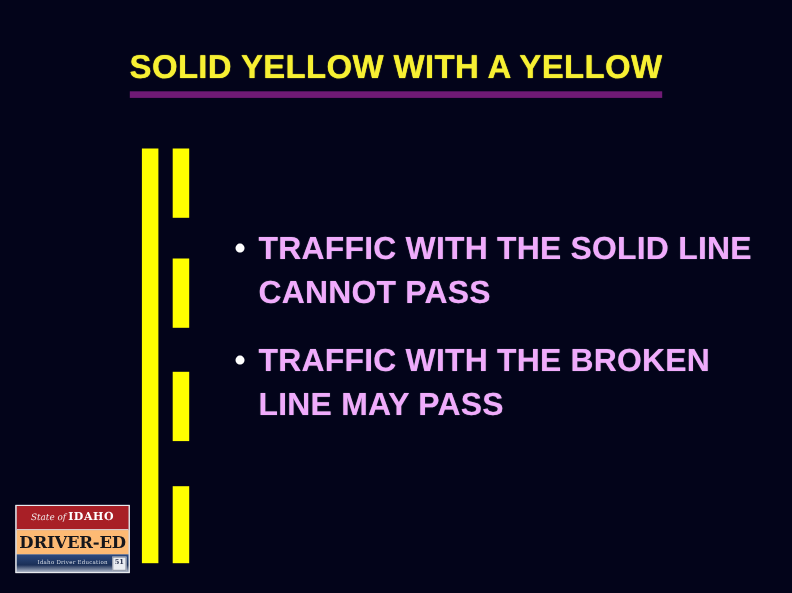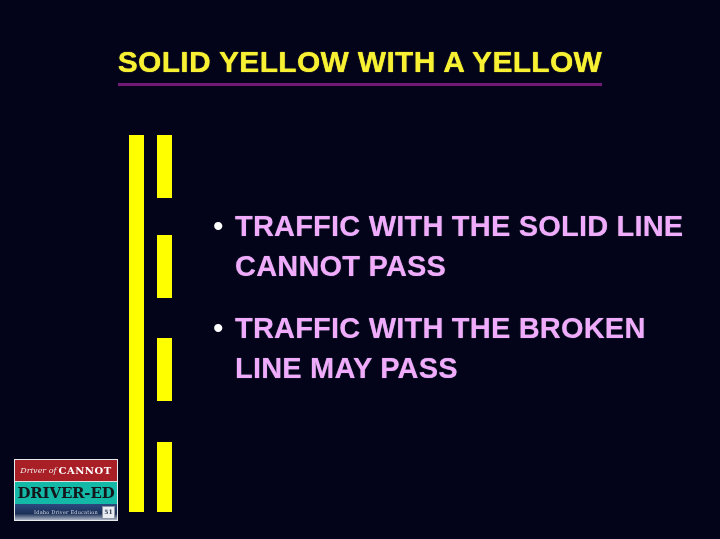--- a/index.html
+++ b/index.html
@@ -29,21 +29,21 @@
     width: 720px;
     text-align: center;
   }
   .title-line {
     display: inline-block;
     color: #f7f033;
     font-size: 30px;
     font-weight: bold;
     letter-spacing: 0.3px;
     line-height: 1.32;
-    border-bottom: 3px solid #701a75;
+    border-bottom: 6px solid #701a75;
     padding-bottom: 1px;
     text-shadow: 0 0 1px #f7f033;
   }
 
   
   .road {
     position: absolute;
     left: 129px;
     top: 135px;
     width: 52px;
@@ -137,21 +137,21 @@
   .logo-state {
     color: #ffffff;
     font-family: "DejaVu Serif", serif;
     font-weight: bold;
     font-size: 10px;
     letter-spacing: 0.5px;
     line-height: 1;
   }
   .logo-main {
     flex: 1;
-    background: #14b8a6;
+    background: #fdba74;
     display: flex;
     align-items: center;
     justify-content: center;
   }
   .logo-title {
     color: #15161c;
     font-family: "DejaVu Serif", serif;
     font-weight: bold;
     font-size: 15px;
     letter-spacing: -0.2px;
@@ -214,22 +214,22 @@
       <span class="bullet-text">TRAFFIC WITH THE SOLID LINE CANNOT PASS</span>
     </div>
     <div class="bullet-item">
       <span class="bullet-dot">•</span>
       <span class="bullet-text">TRAFFIC WITH THE BROKEN LINE MAY PASS</span>
     </div>
   </div>
 
   <div class="logo">
     <div class="logo-banner">
-      <span class="logo-script">Driver of</span>
-      <span class="logo-state">CANNOT</span>
+      <span class="logo-script">State of</span>
+      <span class="logo-state">IDAHO</span>
     </div>
     <div class="logo-main">
       <span class="logo-title">DRIVER-ED</span>
     </div>
     <div class="logo-footer">
       <span class="logo-tagline">Idaho Driver Education</span>
       <span class="logo-badge">51</span>
     </div>
   </div>
 

